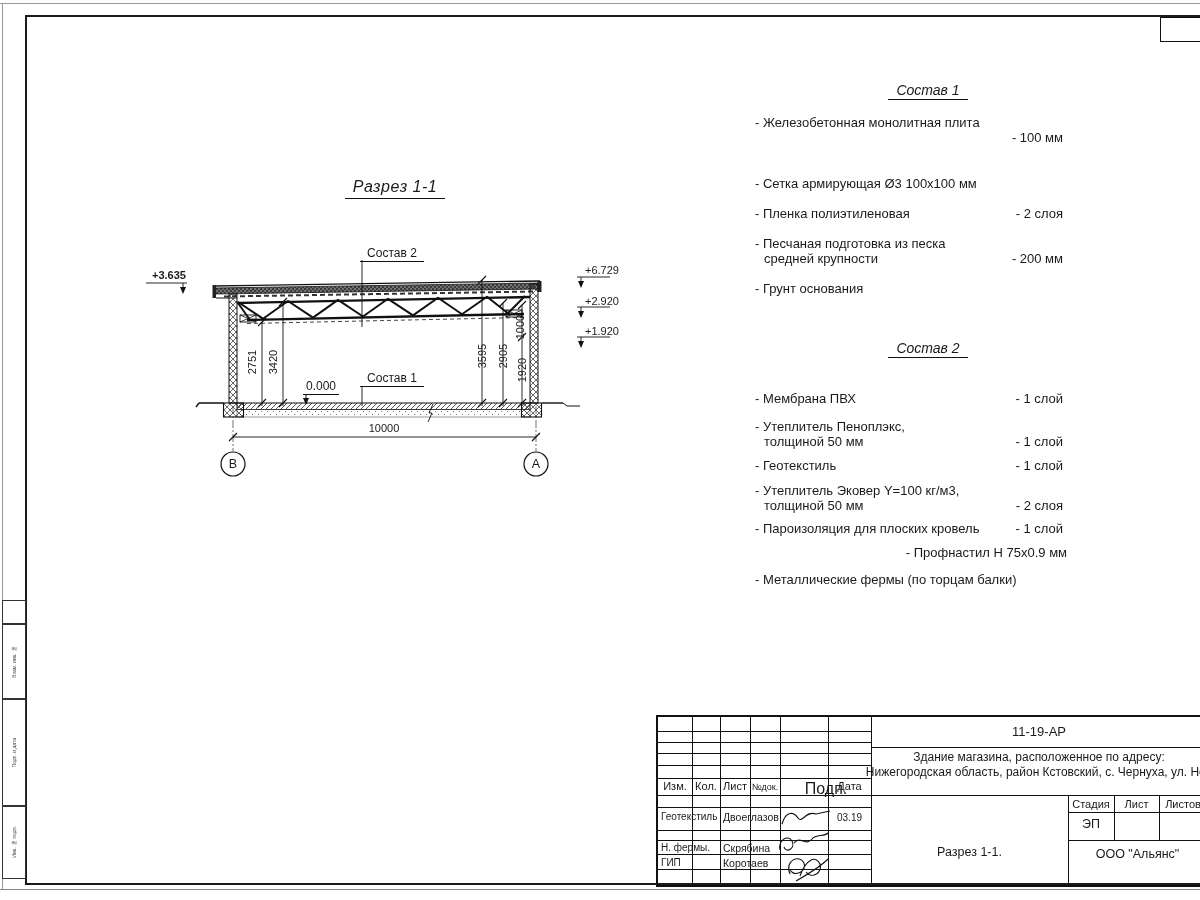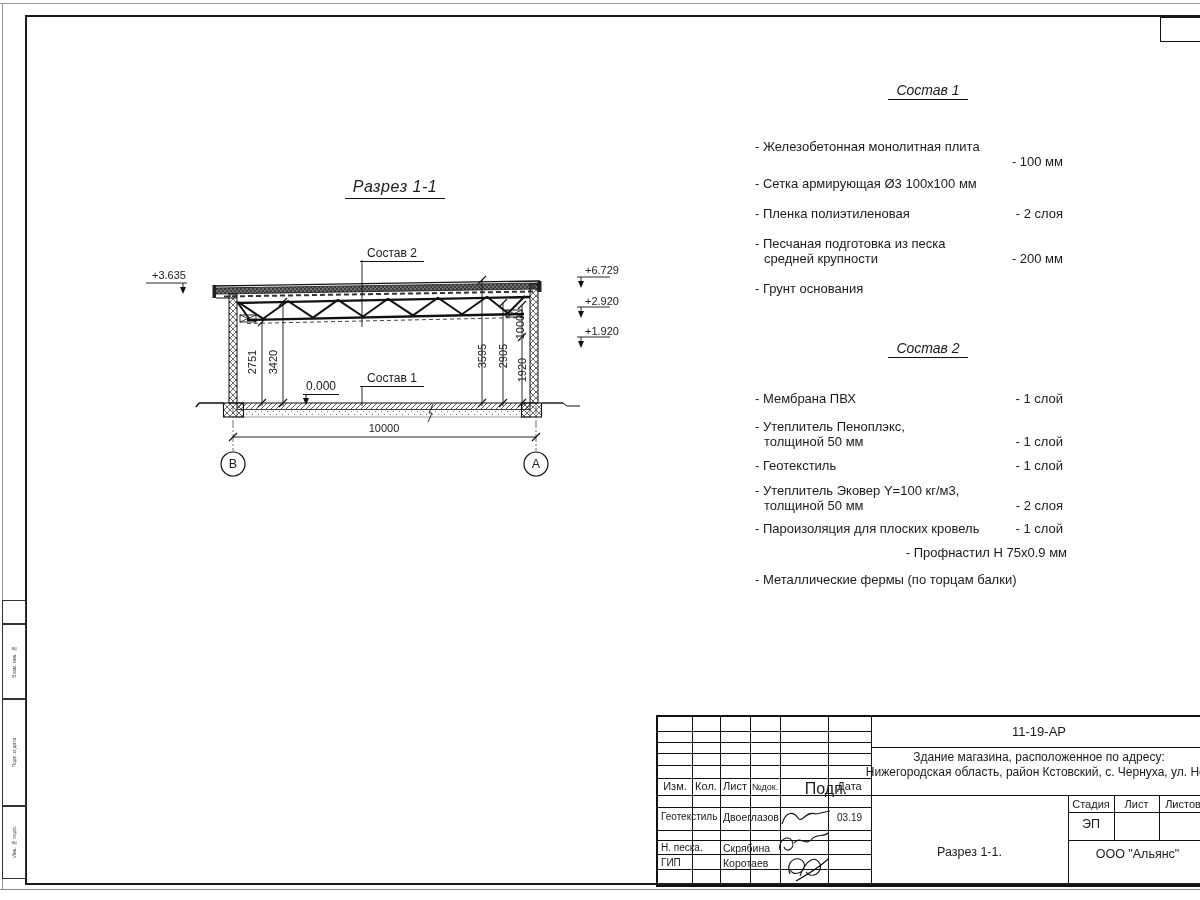--- a/index.html
+++ b/index.html
@@ -139,40 +139,40 @@
 
     <circle cx="93" cy="294" r="12" fill="#fff" stroke="#111" stroke-width="1.2"></circle>
     <circle cx="396" cy="294" r="12" fill="#fff" stroke="#111" stroke-width="1.2"></circle>
   </svg>
 
   <div class="dwg-title">Разрез 1-1</div>
   <div class="comp-lbl" style="left:220px;top:76px;">Состав 2</div>
   <div class="comp-lbl" style="left:220px;top:201px;">Состав 1</div>
   <div class="zero-lbl">0.000</div>
 
-  <div class="elev" style="left:4px;top:99px;">+3.635</div>
+  <div class="elev" style="left:4px;top:99px;font-weight:bold;">+3.635</div>
   <div class="elev" style="left:437px;top:94px;">+6.729</div>
   <div class="elev" style="left:437px;top:125px;">+2.920</div>
   <div class="elev" style="left:437px;top:155px;">+1.920</div>
 
   <span class="rot" style="left:77px;top:186px;">2751</span>
   <span class="rot" style="left:98px;top:186px;">3420</span>
   <span class="rot" style="left:307px;top:180px;">3595</span>
   <span class="rot" style="left:328px;top:180px;">2905</span>
   <span class="rot" style="left:347px;top:194px;">1920</span>
   <span class="rot" style="left:345px;top:151px;">1000</span>
   <div class="txt" style="left:214px;top:252px;width:60px;text-align:center;">10000</div>
 
   <div class="axis-l" style="left:81px;top:282px;">В</div>
   <div class="axis-l" style="left:384px;top:282px;">А</div>
 </div>
 
 <div class="clist" style="left:752px;top:83px;height:300px;">
   <div class="c-title">Состав 1</div>
-  <div class="item" style="top:56px;height:30px;">
+  <div class="item" style="top:32px;height:30px;">
     <span class="l1">- Железобетонная  монолитная плита</span>
     <span class="val">- 100 мм</span>
   </div>
   <div class="item" style="top:93px;height:15px;">
     <span class="l1">- Сетка армирующая Ø3 100х100 мм</span>
     <span class="val"></span>
   </div>
   <div class="item" style="top:123px;height:15px;">
     <span class="l1">- Пленка полиэтиленовая</span>
     <span class="val">-  2 слоя</span>
@@ -253,21 +253,21 @@
   <div class="c" style="left:0;top:63px;width:34px;font-size:11px;">Изм.</div>
   <div class="c" style="left:34px;top:63px;width:28px;font-size:11px;">Кол.</div>
   <div class="c" style="left:62px;top:63px;width:30px;font-size:11px;">Лист</div>
   <div class="c" style="left:92px;top:65px;width:30px;font-size:9px;">№док.</div>
   <div class="c" style="left:106px;top:63px;width:48px;font-size:16px;padding-left:38px;">Подп.</div>
   <div class="c" style="left:170px;top:63px;width:43px;font-size:11px;">Дата</div>
 
   <div class="s" style="left:3px;top:94px;font-size:10px;">Геотекстиль</div>
   <div class="s" style="left:65px;top:94px;font-size:10.5px;">Двоеглазов</div>
   <div class="c" style="left:170px;top:95px;width:43px;font-size:10px;">03.19</div>
-  <div class="s" style="left:3px;top:125px;font-size:10px;">Н. песка.</div>
+  <div class="s" style="left:3px;top:125px;font-size:10px;">Н. фермы.</div>
   <div class="s" style="left:65px;top:125px;font-size:10.5px;">Скрябина</div>
   <div class="s" style="left:3px;top:140px;font-size:10px;">ГИП</div>
   <div class="s" style="left:65px;top:140px;font-size:10.5px;">Коротаев</div>
 
   <div class="c" style="left:410px;top:81px;width:46px;font-size:11px;">Стадия</div>
   <div class="c" style="left:456px;top:81px;width:45px;font-size:11px;">Лист</div>
   <div class="c" style="left:501px;top:81px;width:48px;font-size:11px;">Листов</div>
   <div class="c" style="left:410px;top:100px;width:46px;font-size:12.5px;">ЭП</div>
   <div class="c" style="left:213px;top:128px;width:197px;font-size:12.5px;">Разрез 1-1.</div>
   <div class="c" style="left:410px;top:130px;width:139px;font-size:12.5px;">ООО "Альянс"</div>

